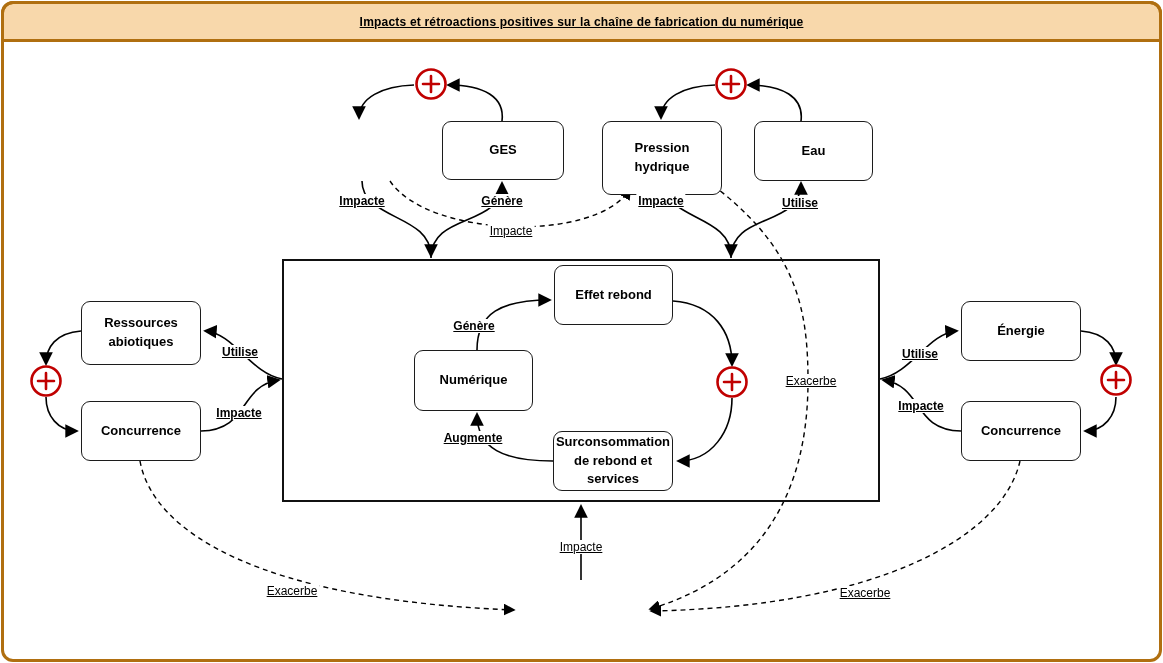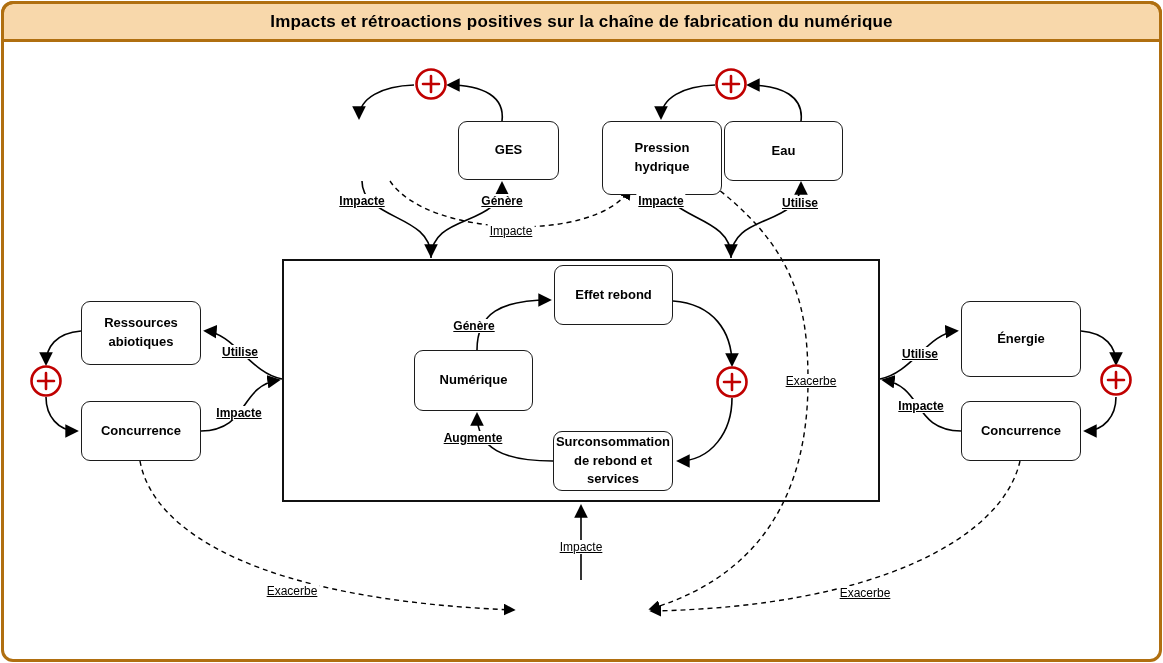--- a/index.html
+++ b/index.html
@@ -14,21 +14,21 @@
     border:3px solid var(--frame,#b06f10);border-radius:12px;
     pointer-events:none;
   }
   .titlebar{
     position:absolute;left:1px;top:1px;width:1155px;height:35px;
     background:var(--peach,#f8d8ab);
     border:3px solid var(--frame,#b06f10);
     border-radius:12px 12px 0 0;
     display:flex;align-items:center;justify-content:center;
   }
-  .title{font-size:17px;font-weight:bold;letter-spacing:.2px;}
+  .title{font-size:12px;font-weight:bold;letter-spacing:.2px;text-decoration:underline;}
   svg.wires{position:absolute;left:0;top:0;}
   .central{
     position:absolute;left:282px;top:259px;width:598px;height:243px;
     border:2.6px solid #111;box-sizing:border-box;background:transparent;
   }
   .node{
     position:absolute;background:#fff;border:1.7px solid #1c1c1c;border-radius:9px;
     display:flex;align-items:center;justify-content:center;text-align:center;
     font-weight:bold;font-size:13px;line-height:1.45;padding:2px 4px;box-sizing:border-box;
   }
@@ -105,29 +105,29 @@
       </g>
       <g>
         <circle cx="732" cy="382" r="14.5"></circle>
           <path fill="none" d="M 724,382 h 16 M 732,374 v 16"></path>
       </g>
     </g>
   </svg>
 
   <div class="central"></div>
 
-  <div class="node" style="left:458px;top:121px;width:101px;height:59px">GES</div>
+  <div class="node" style="left:442px;top:121px;width:122px;height:59px">GES</div>
   <div class="node" style="left:602px;top:121px;width:120px;height:74px">Pression hydrique</div>
-  <div class="node" style="left:724px;top:121px;width:119px;height:60px">Eau</div>
+  <div class="node" style="left:754px;top:121px;width:119px;height:60px">Eau</div>
   <div class="node" style="left:554px;top:265px;width:119px;height:60px">Effet rebond</div>
   <div class="node" style="left:414px;top:350px;width:119px;height:61px">Numérique</div>
   <div class="node" style="left:553px;top:431px;width:120px;height:60px">Surconsommation de rebond et services</div>
   <div class="node" style="left:81px;top:301px;width:120px;height:64px">Ressources abiotiques</div>
   <div class="node" style="left:81px;top:401px;width:120px;height:60px">Concurrence</div>
-  <div class="node" style="left:961px;top:301px;width:120px;height:76px">Énergie</div>
+  <div class="node" style="left:961px;top:301px;width:120px;height:60px">Énergie</div>
   <div class="node" style="left:961px;top:401px;width:120px;height:60px">Concurrence</div>
 
   <div class="elabel bold" style="left:362px;top:201px">Impacte</div>
   <div class="elabel bold" style="left:502px;top:201px">Génère</div>
   <div class="elabel" style="left:511px;top:231px">Impacte</div>
   <div class="elabel bold" style="left:661px;top:201px">Impacte</div>
   <div class="elabel bold" style="left:800px;top:203px">Utilise</div>
   <div class="elabel bold" style="left:240px;top:352px">Utilise</div>
   <div class="elabel bold" style="left:239px;top:413px">Impacte</div>
   <div class="elabel bold" style="left:920px;top:354px">Utilise</div>

